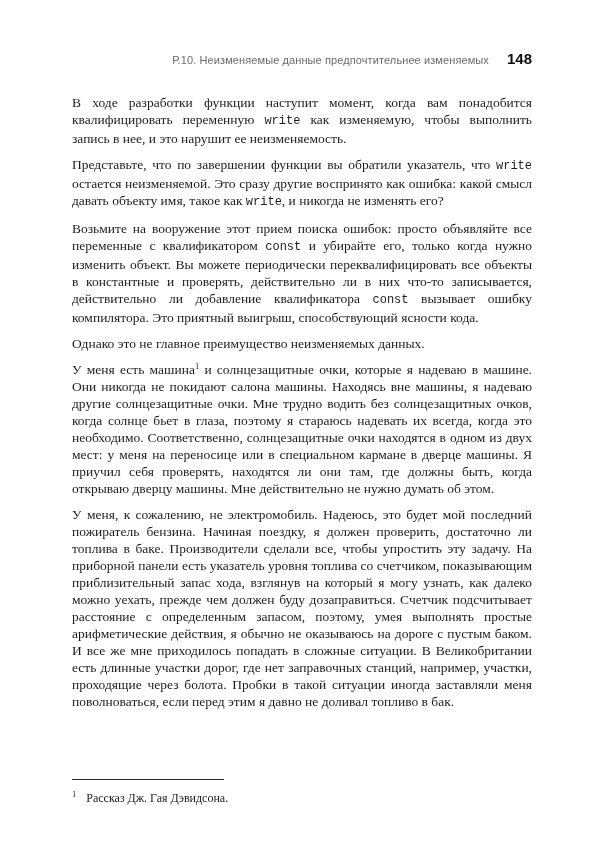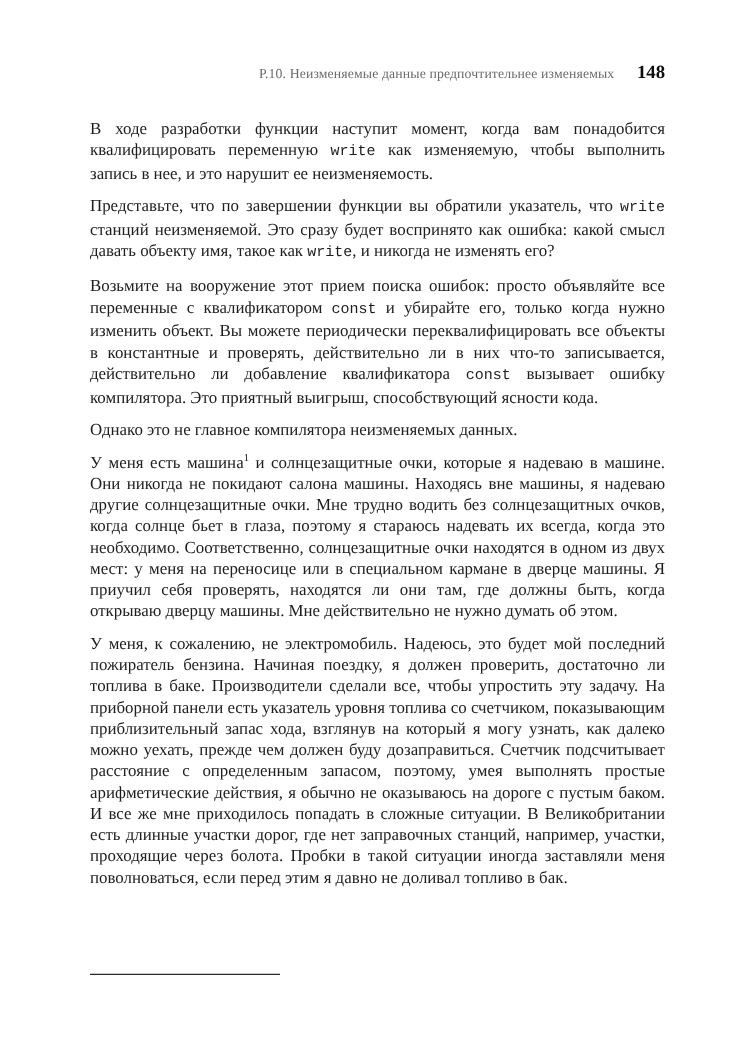--- a/index.html
+++ b/index.html
@@ -18,21 +18,21 @@
     padding: 50px 68px 0 72px;
     background: #ffffff;
   }
   
   .page-header {
     display: flex;
     justify-content: flex-end;
     align-items: baseline;
     gap: 18px;
     margin-bottom: 27px;
-    font-family: Liberation Serif, serif;
+    font-family: Liberation Sans, sans-serif;
   }
   .running-title {
     font-size: 11px;
     letter-spacing: 0.1px;
     color: #6b6b6b;
   }
   .page-number {
     font-size: 15px;
     font-weight: bold;
     color: #0d0d0d;
@@ -85,24 +85,27 @@
 <div class="page">
 
   <header class="page-header">
     <span class="running-title">Р.10. Неизменяемые данные предпочтительнее изменяемых</span>
     <span class="page-number">148</span>
   </header>
 
   <main class="body-text">
 
   <p class="para"><span>В ходе разработки функции наступит момент, когда вам понадобится квалифицировать переменную </span><code class="inline-code">write</code><span> как изменяемую, чтобы выполнить запись в нее, и это нарушит ее неизменяемость.</span></p>
-      <p class="para"><span>Представьте, что по завершении функции вы обратили указатель, что </span><code class="inline-code">write</code><span> станций неизменяемой. Это сразу будет воспринято как ошибка: какой смысл давать объекту имя, такое как </span><code class="inline-code">write</code><span>, и никогда не изменять его?</span></p>
+      <p class="para"><span>Представьте, что по завершении функции вы обратили указатель, что </span><code class="inline-code">write</code><span> остается неизменяемой. Это сразу другие воспринято как ошибка: какой смысл давать объекту имя, такое как </span><code class="inline-code">write</code><span>, и никогда не изменять его?</span></p>
       <p class="para"><span>Возьмите на вооружение этот прием поиска ошибок: просто объявляйте все переменные с квалификатором </span><code class="inline-code">const</code><span> и убирайте его, только когда нужно изменить объект. Вы можете периодически переквалифицировать все объекты в константные и проверять, действительно ли в них что-то записывается, действительно ли добавление квалификатора </span><code class="inline-code">const</code><span> вызывает ошибку компилятора. Это приятный выигрыш, способствующий ясности кода.</span></p>
-      <p class="para"><span>Однако это не главное компилятора неизменяемых данных.</span></p>
+      <p class="para"><span>Однако это не главное преимущество неизменяемых данных.</span></p>
       <p class="para"><span>У меня есть машина</span><sup>1</sup><span> и солнцезащитные очки, которые я надеваю в машине. Они никогда не покидают салона машины. Находясь вне машины, я надеваю другие солнцезащитные очки. Мне трудно водить без солнцезащитных очков, когда солнце бьет в глаза, поэтому я стараюсь надевать их всегда, когда это необходимо. Соответственно, солнцезащитные очки находятся в одном из двух мест: у меня на переносице или в специальном кармане в дверце машины. Я приучил себя проверять, находятся ли они там, где должны быть, когда открываю дверцу машины. Мне действительно не нужно думать об этом.</span></p>
       <p class="para"><span>У меня, к сожалению, не электромобиль. Надеюсь, это будет мой последний пожиратель бензина. Начиная поездку, я должен проверить, достаточно ли топлива в баке. Производители сделали все, чтобы упростить эту задачу. На приборной панели есть указатель уровня топлива со счетчиком, показывающим приблизительный запас хода, взглянув на который я могу узнать, как далеко можно уехать, прежде чем должен буду дозаправиться. Счетчик подсчитывает расстояние с определенным запасом, поэтому, умея выполнять простые арифметические действия, я обычно не оказываюсь на дороге с пустым баком. И все же мне приходилось попадать в сложные ситуации. В Великобритании есть длинные участки дорог, где нет заправочных станций, например, участки, проходящие через болота. Пробки в такой ситуации иногда заставляли меня поволноваться, если перед этим я давно не доливал топливо в бак.</span></p>
     </main>
 
   <footer class="footnote-area">
     <div class="footnote-rule"></div>
+    <div class="footnote">
+      <span class="footnote-marker">1</span><span>Рассказ Дж. Гая Дэвидсона.</span>
+    </div>
   </footer>
 
 </div>
 
 </body></html>

